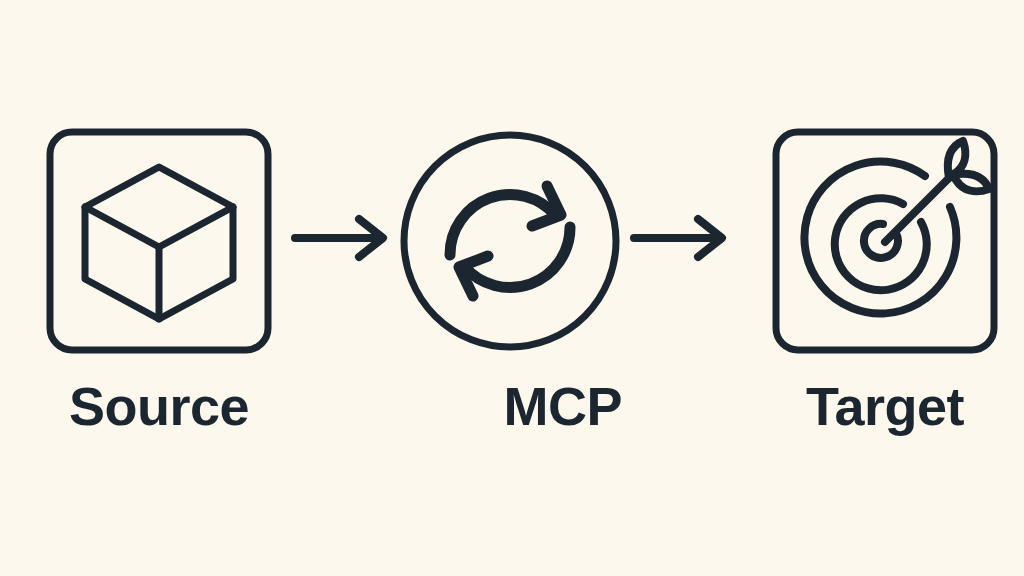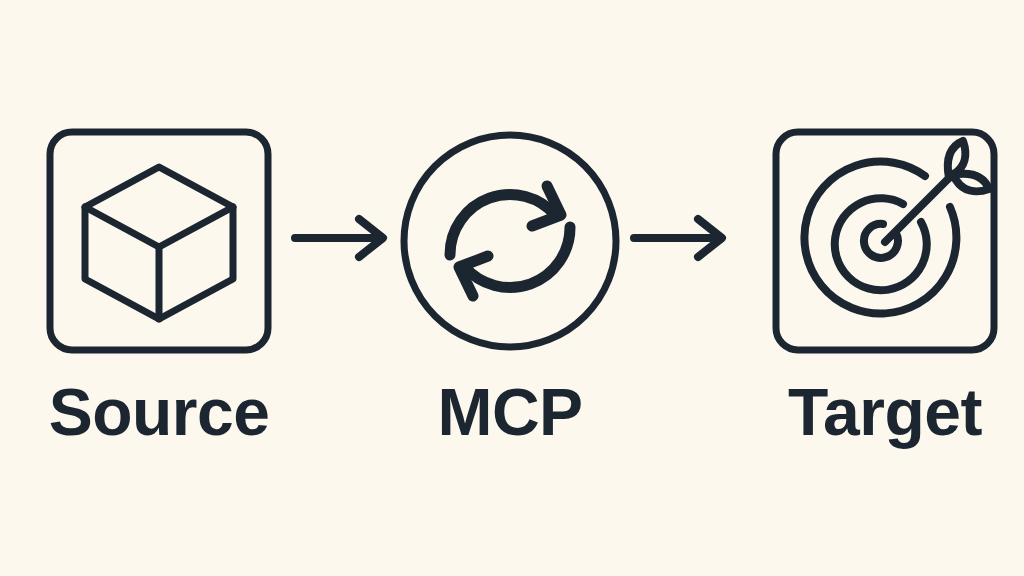--- a/index.html
+++ b/index.html
@@ -34,30 +34,30 @@
     justify-content: center;
   }
   .node-figure svg {
     display: block;
     width: 224px;
     height: 224px;
     overflow: visible;
   }
   .node-label {
     margin-top: 26px;
-    font-size: 66px;
+    font-size: 54px;
     font-weight: bold;
     letter-spacing: -0.5px;
     line-height: 1;
     color: #1B2631;
     white-space: nowrap;
     text-align: center;
   }
   #node-source  { left: 47px;  top: 129px; width: 224px; }
-  #node-mcp     { left: 398px; top: 129px; width: 224px; }
+  #node-mcp     { left: 398px; top: 129px; width: 224px; align-items: flex-end; }
   #node-target  { left: 749px; top: 129px; width: 224px; padding-left: 24px; }
 
   .connector {
     position: absolute;
     top: 212px;
     width: 100px;
     height: 52px;
   }
   .connector svg {
     display: block;

